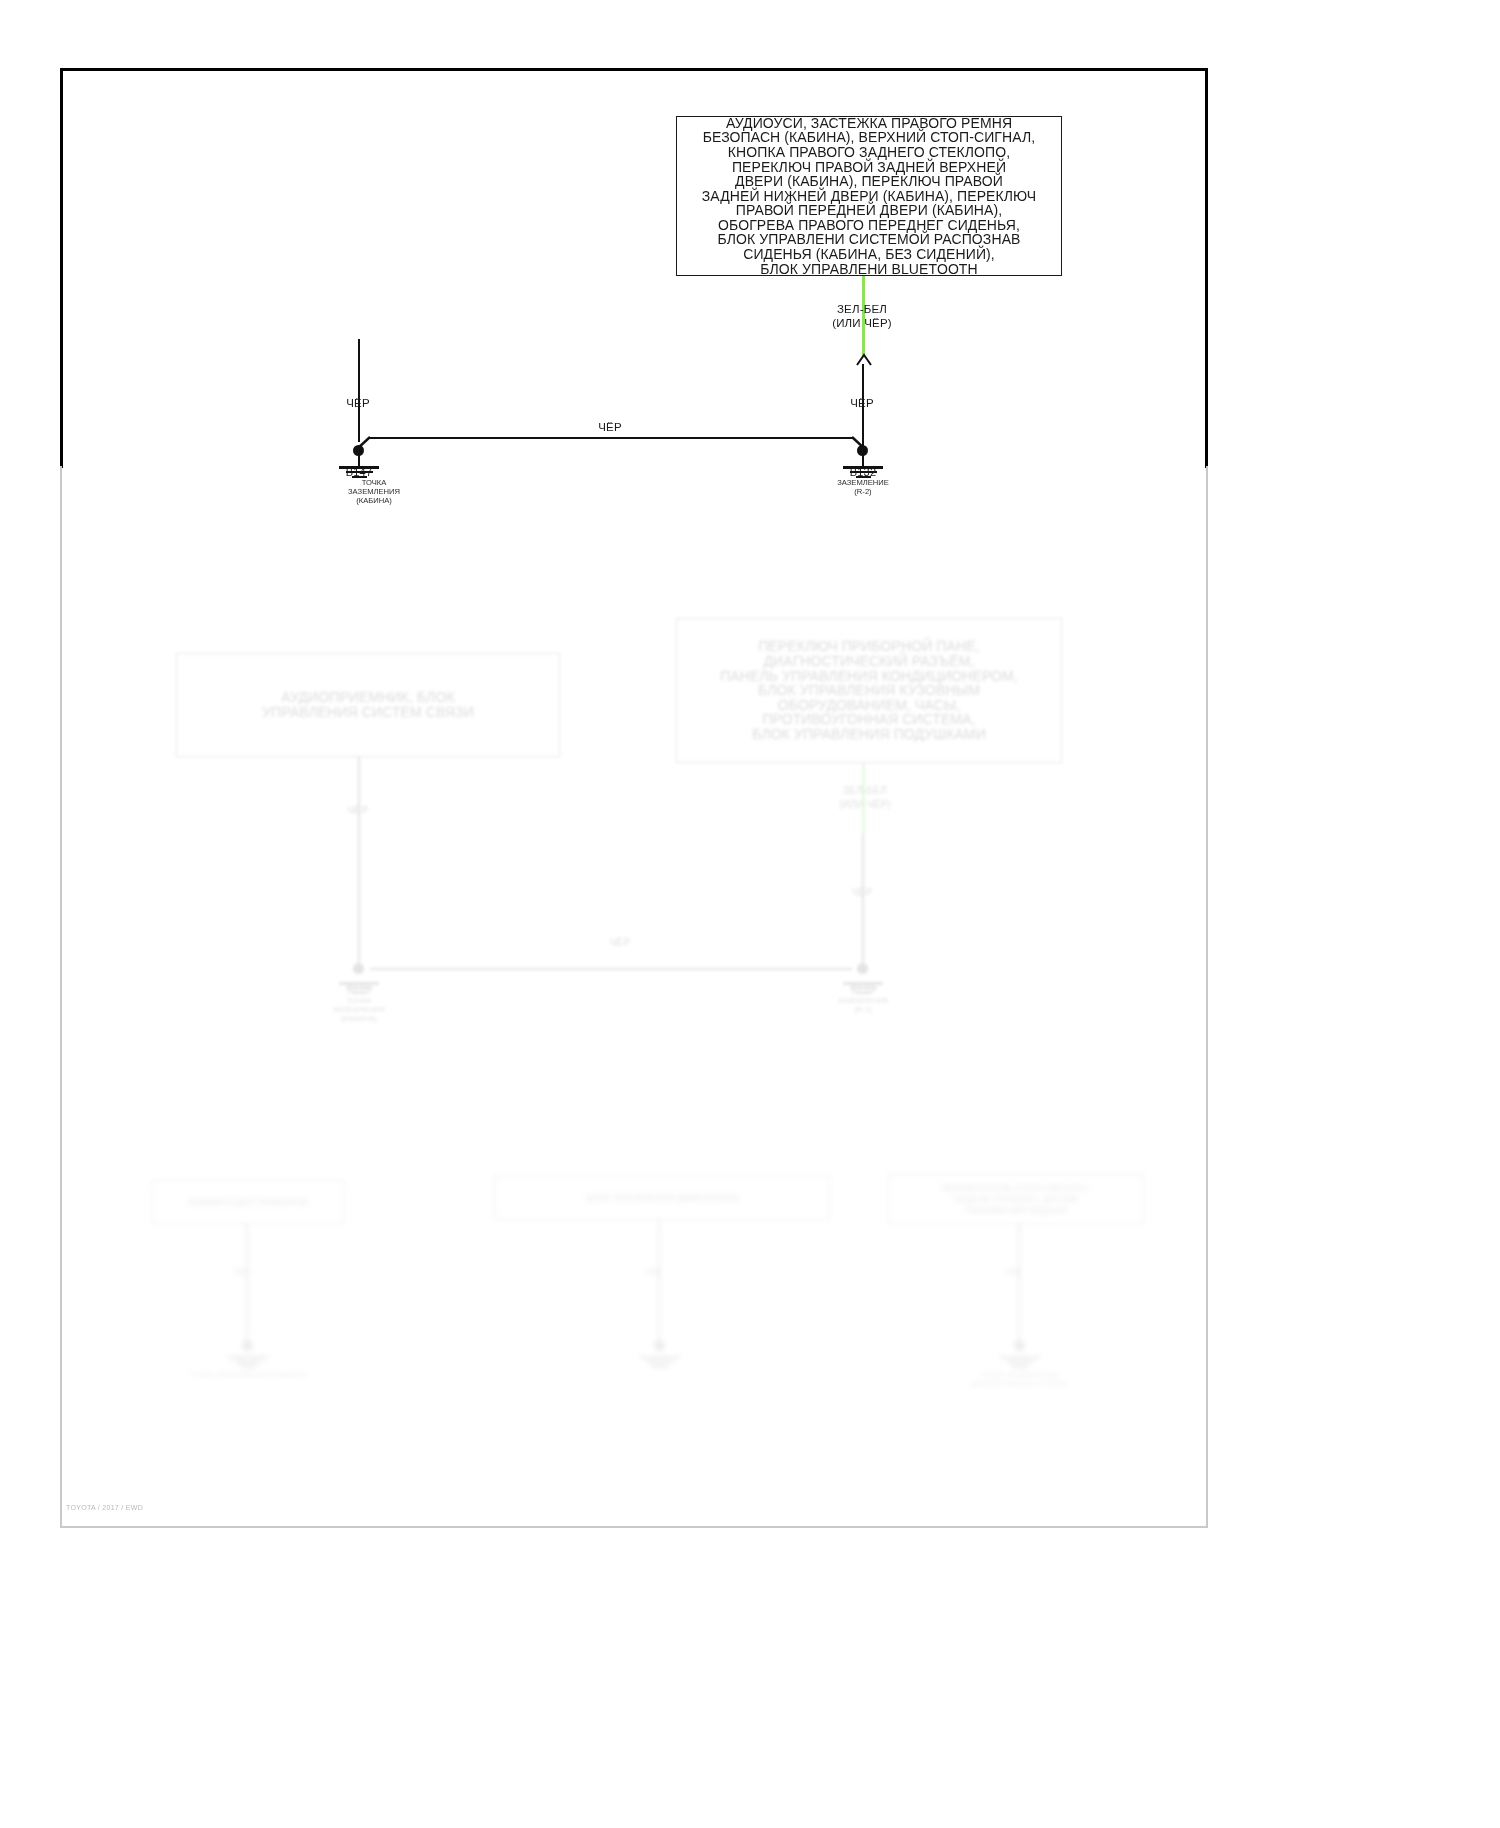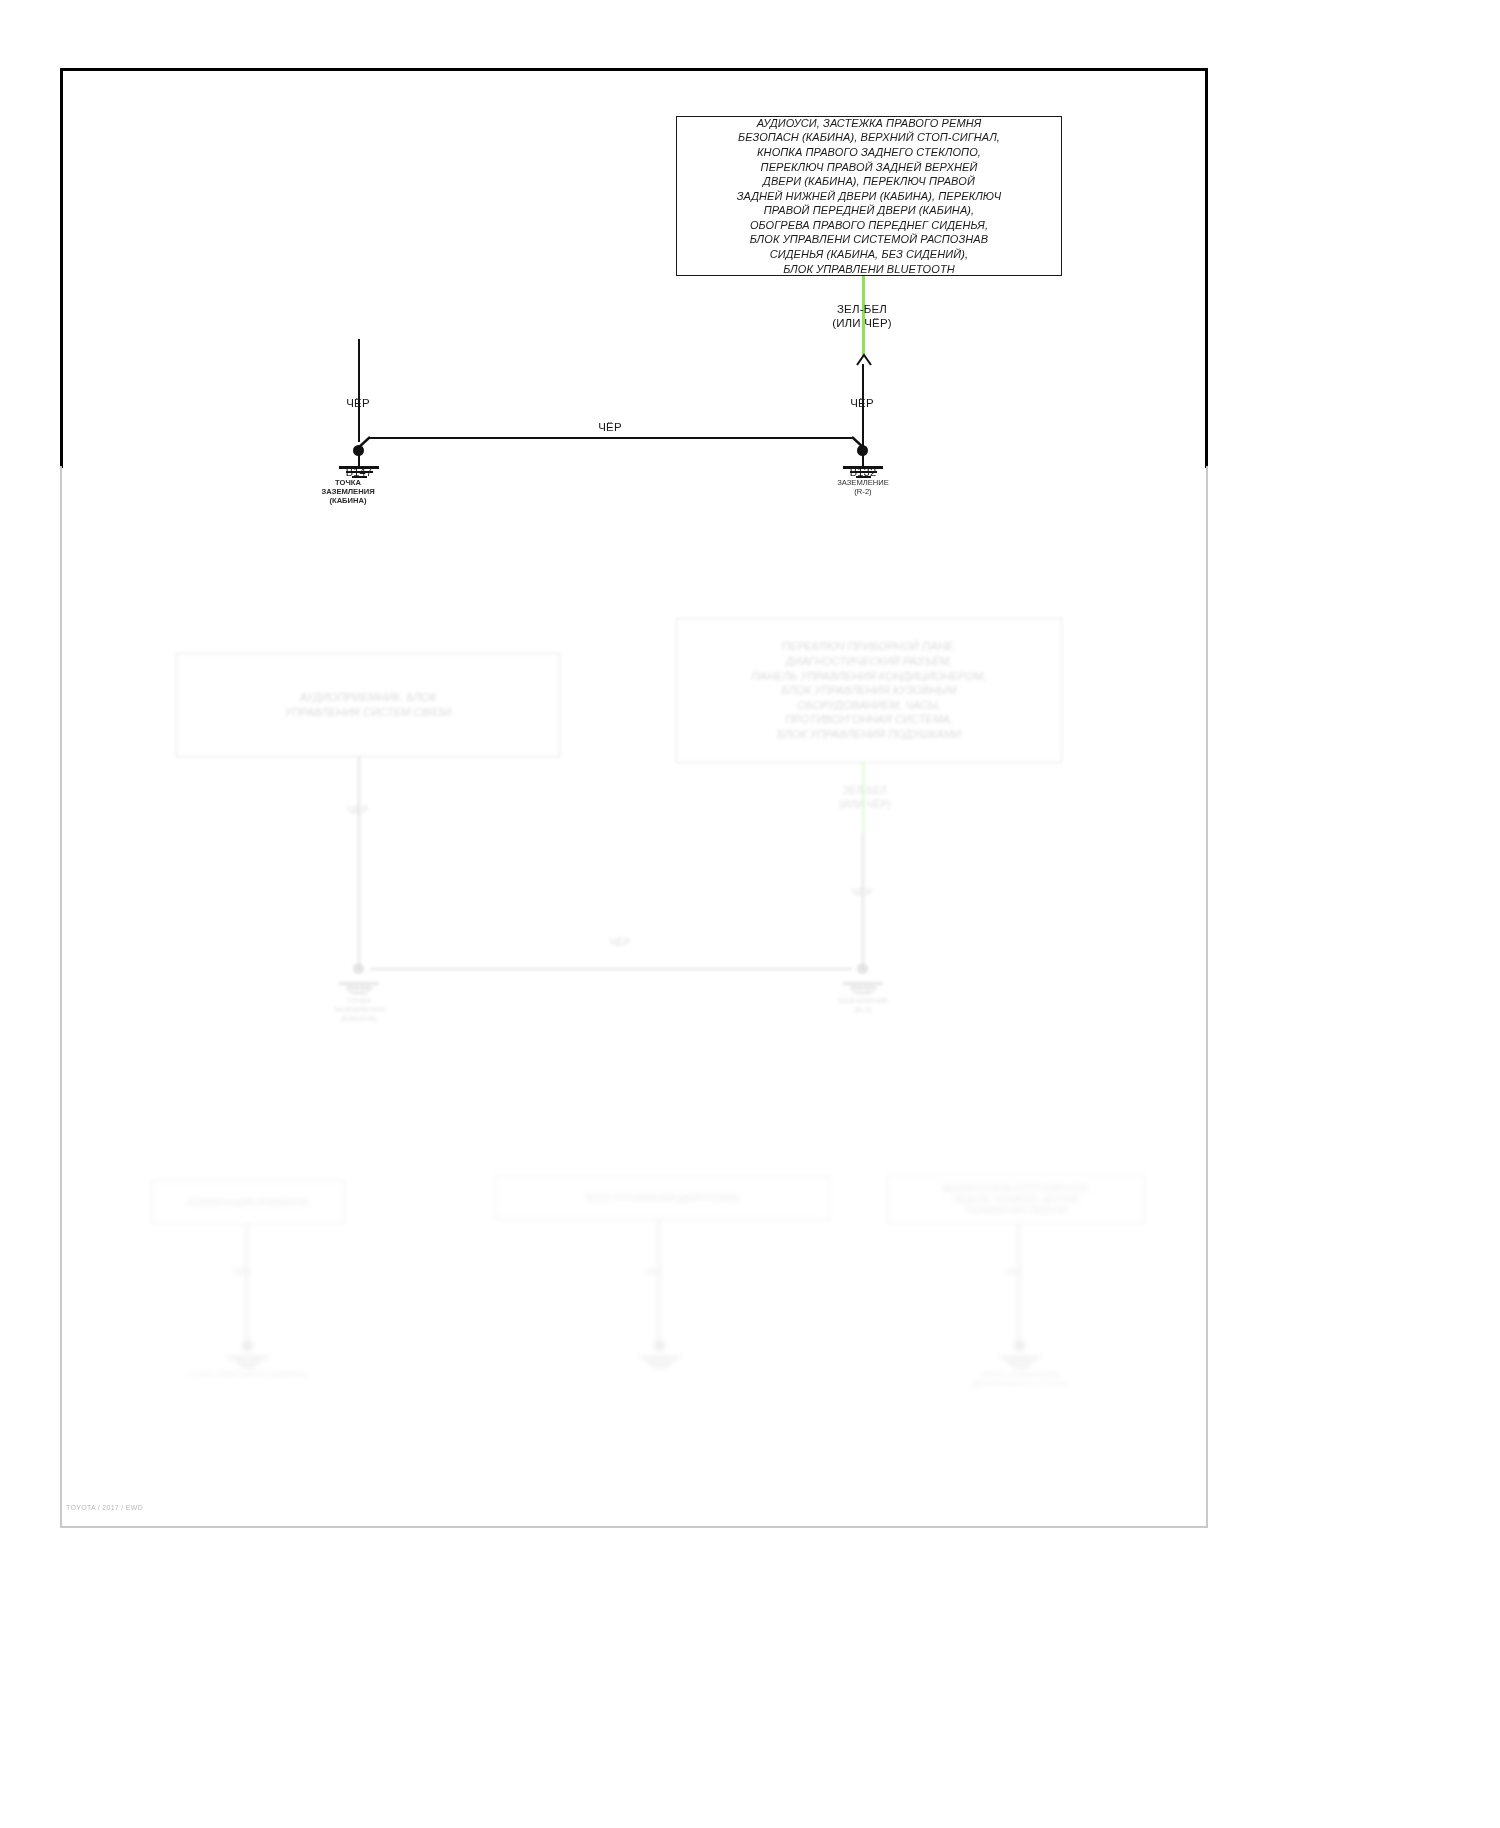--- a/index.html
+++ b/index.html
@@ -20,22 +20,22 @@
                 border-left:2px solid #c9c9c9;border-right:2px solid #c9c9c9;
                 border-bottom:2px solid #c9c9c9;box-sizing:border-box;}
 
   .fade-layer{position:absolute;left:0;top:466px;width:1500px;height:1100px;
               opacity:.34;filter:blur(1.6px);}
   .fade-layer.deep{opacity:.22;filter:blur(2.6px);}
 
   
   .cbox{position:absolute;border:1.6px solid #1a1a1a;background:#fff;box-sizing:border-box;
         display:flex;align-items:center;justify-content:center;text-align:center;}
-  .cbox .txt{font-size:11px;line-height:14.6px;letter-spacing:.1px;padding:4px 8px;
-             white-space:pre-line;font-weight:400;font-style:italic;}
+  .cbox .txt{font-size:14px;line-height:14.6px;letter-spacing:.1px;padding:4px 8px;
+             white-space:pre-line;font-weight:400;}
 
   .cbox.soft{border-color:#b8b8b8;color:#9a9a9a;}
   .cbox.soft .txt{color:#9d9d9d;}
 
   
   .wire{position:absolute;background:#111;}
   .wire.v{width:2.4px;}
   .wire.h{height:2.4px;}
   .wire.soft{background:#b0b0b0;}
   .wire.green{background:#8fe05a;width:3px;}
@@ -119,21 +119,21 @@
   <div class="wlabel" style="left:570px;top:421px;width:80px;">ЧЁР</div>
 
   <div class="node" style="left:353px;top:445px;"></div>
   <div class="wire v" style="left:358px;top:450px;height:16px;"></div>
   <div class="gsym" style="left:339px;top:466px;width:40px;">
     <div class="bar b1"></div>
       <div class="bar b2"></div>
       <div class="bar b3"></div>
   </div>
   <div class="ncode" style="left:319px;top:466px;width:80px;">B147</div>
-  <div class="ndesc" style="left:298px;top:478px;width:100px;font-weight:bold;">ТОЧКА
+  <div class="ndesc" style="left:324px;top:478px;width:100px;">ТОЧКА
 ЗАЗЕМЛЕНИЯ
 (КАБИНА)</div>
 
   <div class="node" style="left:857px;top:445px;"></div>
   <div class="wire v" style="left:862px;top:450px;height:16px;"></div>
   <div class="gsym" style="left:843px;top:466px;width:40px;">
     <div class="bar b1"></div>
       <div class="bar b2"></div>
       <div class="bar b3"></div>
   </div>

